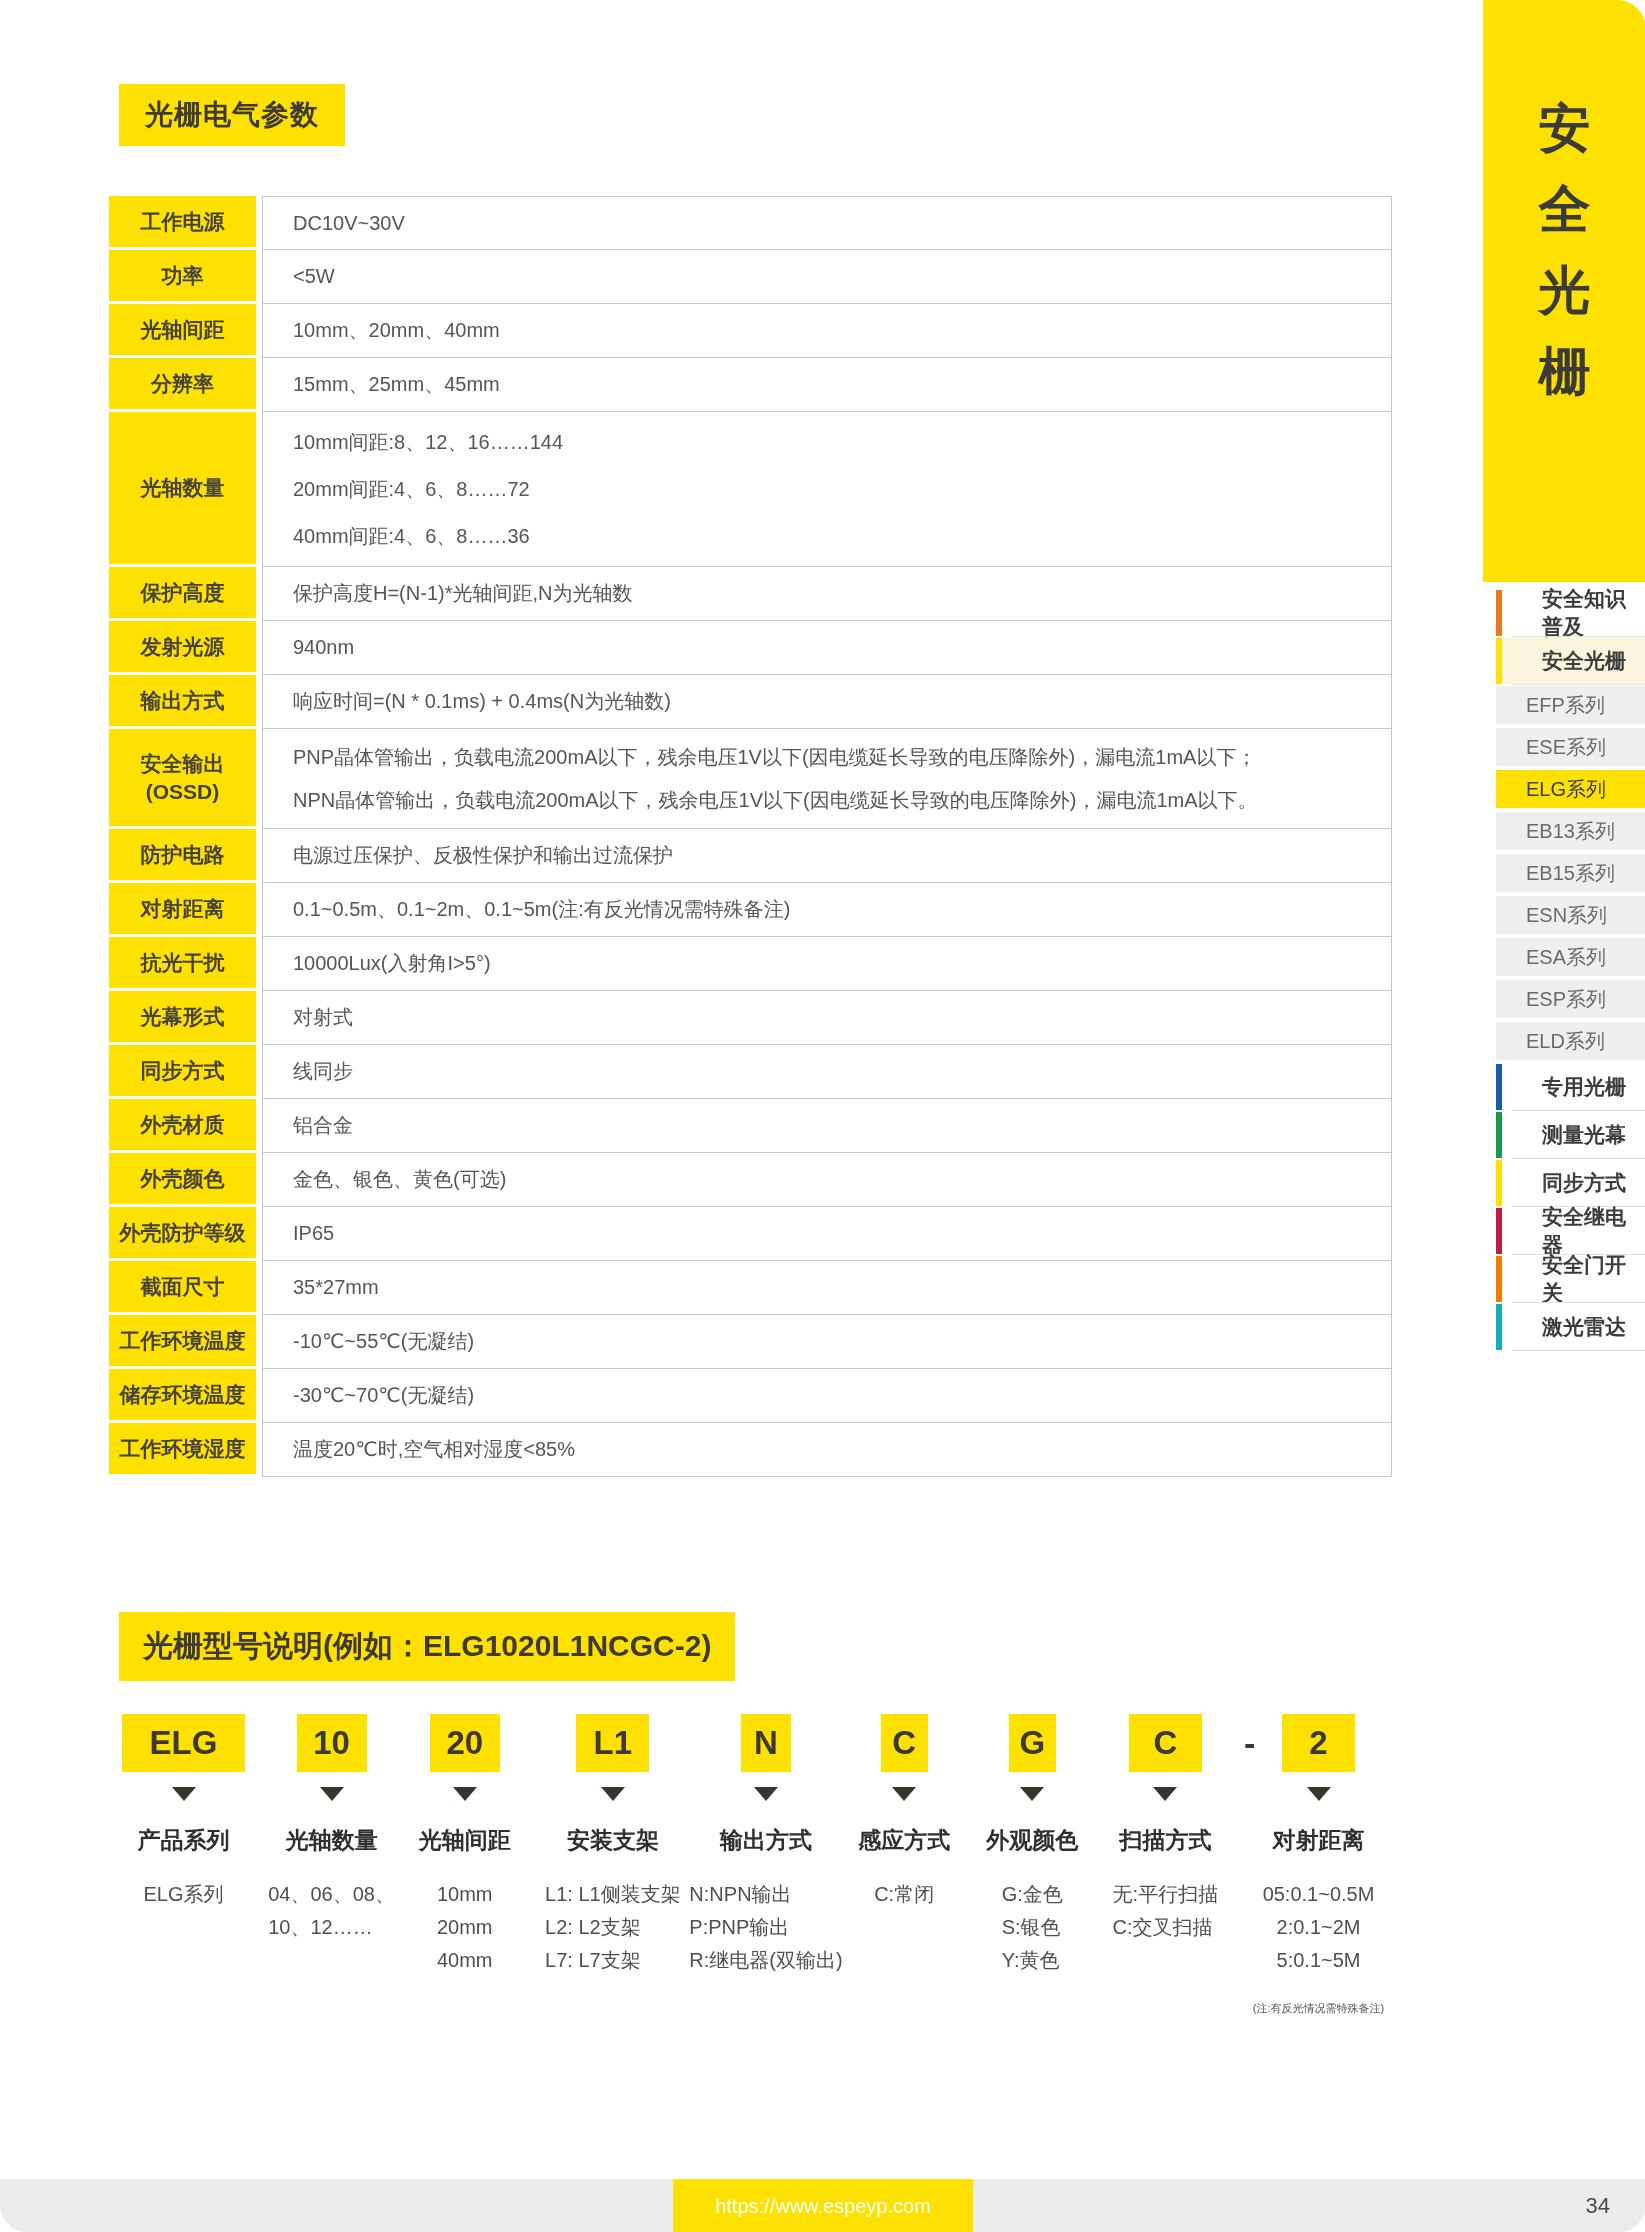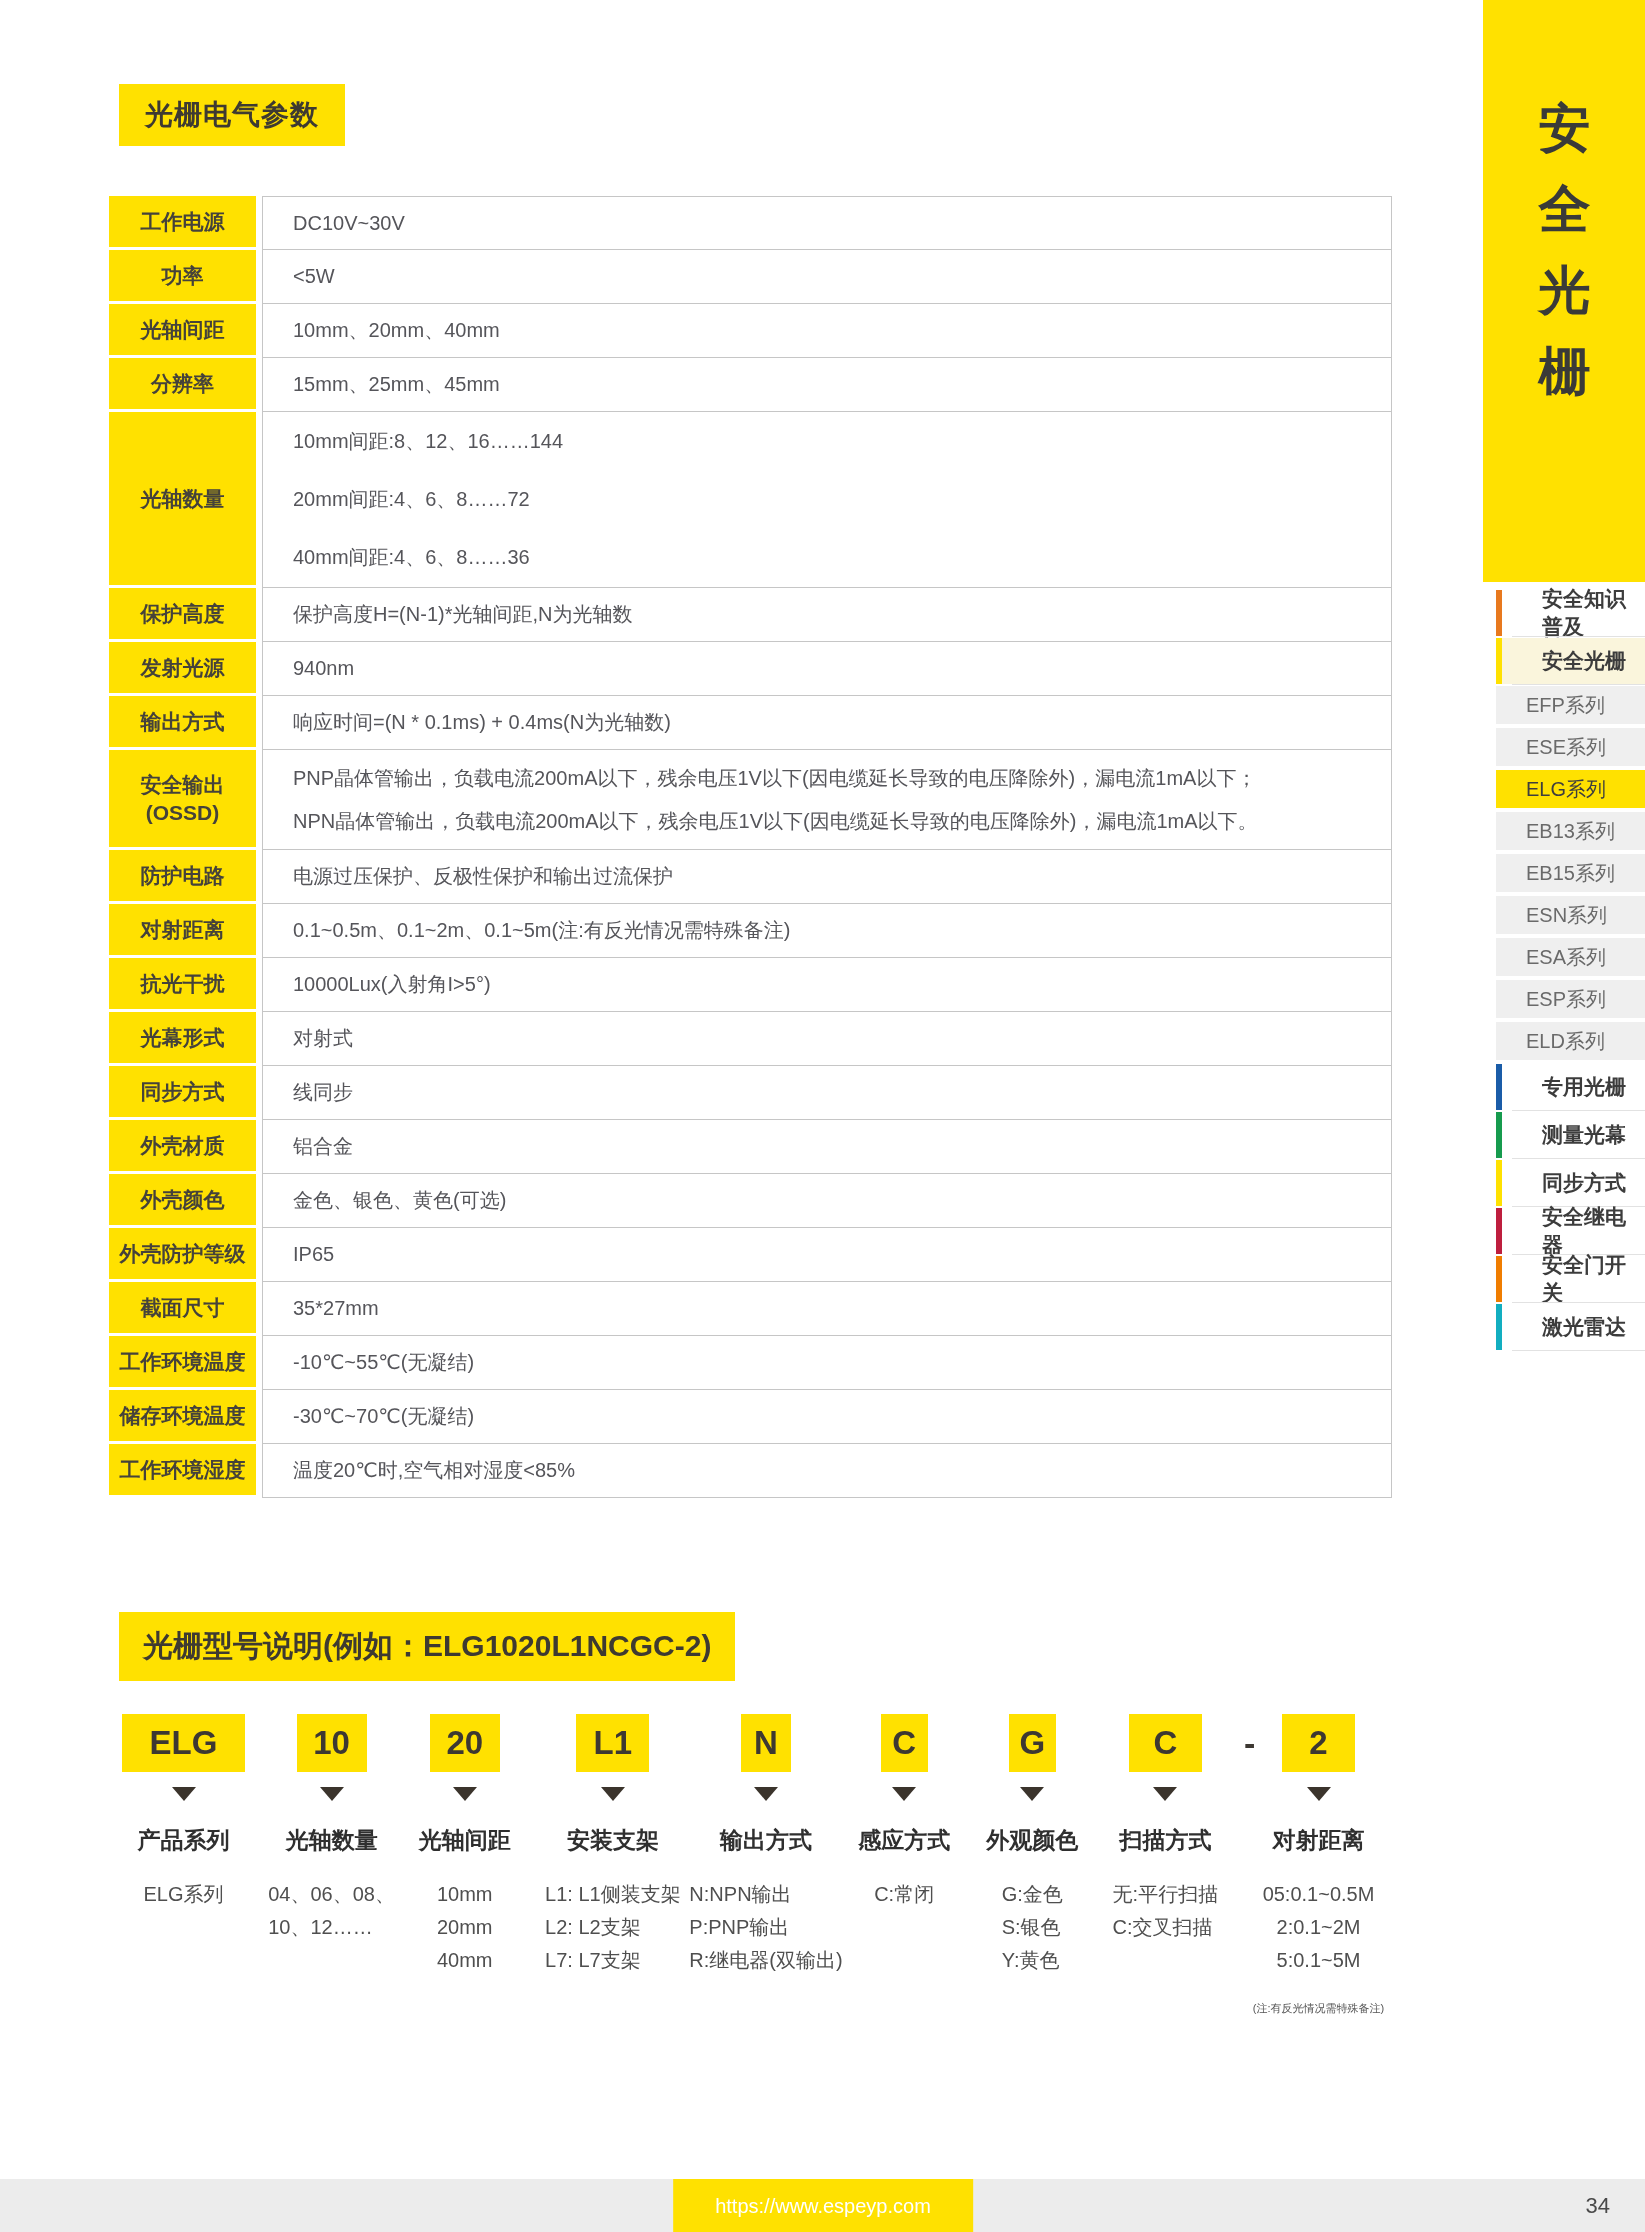--- a/index.html
+++ b/index.html
@@ -1,33 +1,33 @@
 <!DOCTYPE html>
 <html style="--accent: #FFE100;"><head>
 <meta charset="utf-8">
 <style>
   html,body{margin:0;padding:0;background:#fff;}
   .page{position:relative;width:1646px;height:2233px;background:#ffffff;overflow:hidden;
-        font-family:"Liberation Sans","DejaVu Sans",sans-serif;}
+        font-family:"Liberation Sans","DejaVu Sans",sans-serif;border-radius:29px;}
 
   
   .badge{position:absolute;left:119px;top:84px;background:var(--accent);
          padding:12px 26px;font-size:28px;font-weight:bold;color:#3e3a31;letter-spacing:1px;}
 
   
   .spec{position:absolute;left:109px;top:196px;width:1284px;
         display:grid;grid-template-columns:147px 1130px;column-gap:6px;}
   .lab{background:var(--accent);display:flex;flex-direction:column;justify-content:center;
        align-items:center;text-align:center;border-bottom:3px solid #fff;
        font-weight:bold;font-size:21px;color:#45423a;line-height:1.3;}
   .val{border-bottom:1px solid #c6c6c6;border-left:1px solid #c6c6c6;border-right:1px solid #c6c6c6;
        display:flex;flex-direction:column;justify-content:center;
        padding:6px 14px 6px 30px;font-size:20px;color:#55555a;min-height:54px;box-sizing:border-box;}
   .val.first{border-top:1px solid #c6c6c6;}
-  .val.r3{min-height:155px;gap:11px;}
+  .val.r3{min-height:155px;}
   .val.r2{min-height:100px;}
   .val .line{line-height:1.45;padding:2px 0;}
   .val.r3 .line{padding:9px 0;}
   .val.r2 .line{padding:7px 0;}
 
   
   .sidebar{position:absolute;top:0;right:0;width:163px;}
   .side-head{height:582px;background:var(--accent);display:flex;flex-direction:column;
              align-items:center;gap:29px;padding-top:102px;box-sizing:border-box;}
   .vchar{font-size:52px;font-weight:bold;color:#3a3a38;line-height:1;}

